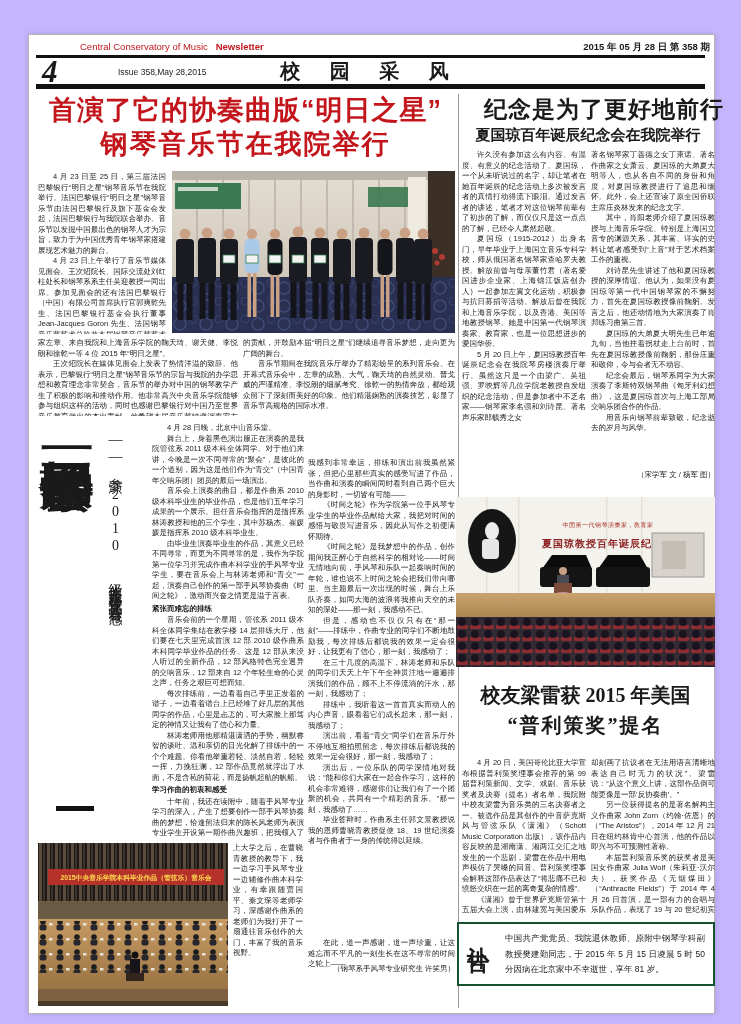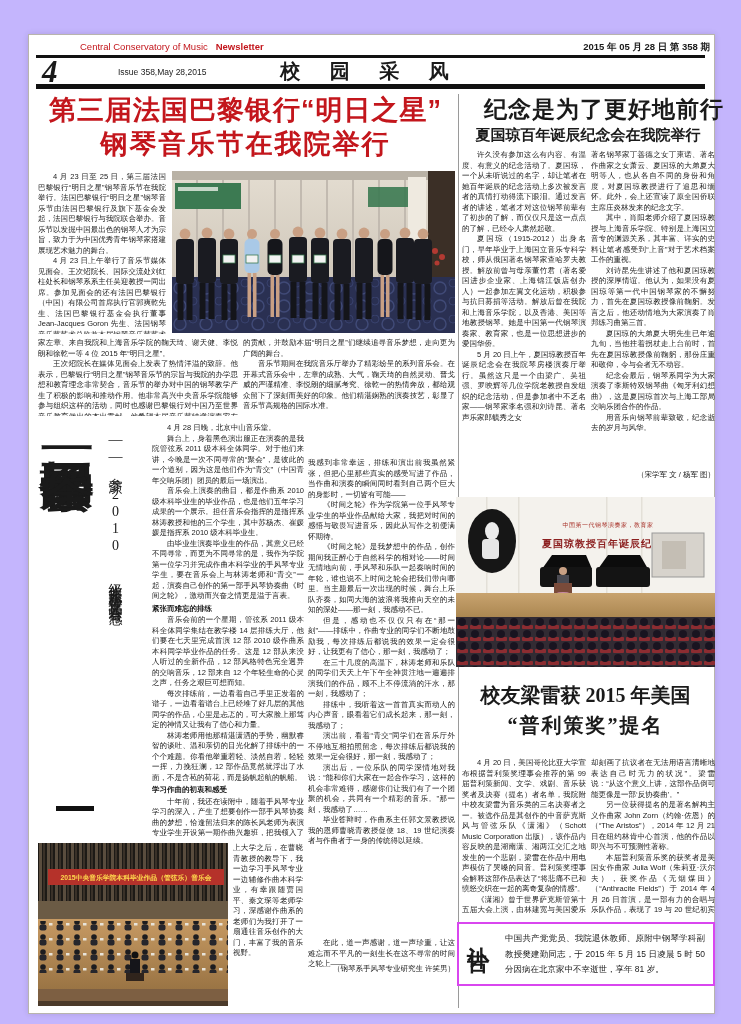--- a/index.html
+++ b/index.html
@@ -31,21 +31,21 @@
     <b>Newsletter</b>
   </div>
   <div class="abs" style="left:430px;top:41px;width:280px;text-align:right;font-size:9.5px;font-weight:bold;">2015 年 05 月 28 日  第 358 期</div>
   <div class="rule" style="left:36px;top:55px;width:669px;height:3px;"></div>
   <div class="abs serif" style="left:42px;top:54px;font-size:31px;font-style:italic;font-weight:bold;">4</div>
   <div class="abs" style="left:118px;top:67px;font-size:8.5px;">Issue 358,May 28,2015</div>
   <div class="abs" style="left:36px;top:58px;width:669px;text-align:center;font-size:20px;font-weight:bold;letter-spacing:12px;">校 园 采 风</div>
   <div class="rule" style="left:36px;top:84px;width:669px;height:5px;"></div>
   <div class="rule" style="left:458px;top:94px;width:1px;height:914px;background:#9a9a9a;"></div>
 
-  <div class="abs red" style="left:36px;top:92px;width:419px;text-align:center;font-size:27px;font-weight:bold;letter-spacing:1px;">第三届法国巴黎银行“明日之星”</div>
+  <div class="abs red" style="left:36px;top:92px;width:419px;text-align:center;font-size:27px;font-weight:bold;letter-spacing:1px;">首演了它的协奏曲版“明日之星”</div>
   <div class="abs red" style="left:36px;top:126px;width:419px;text-align:center;font-size:27px;font-weight:bold;letter-spacing:2px;">钢琴音乐节在我院举行</div>
 
   <div class="col" style="left:38px;top:172px;width:128px;height:162px;">
     <p>4 月 23 日至 25 日，第三届法国巴黎银行“明日之星”钢琴音乐节在我院举行。法国巴黎银行“明日之星”钢琴音乐节由法国巴黎银行及旗下基金会发起，法国巴黎银行与我院联合举办。音乐节以发掘中国最出色的钢琴人才为宗旨，致力于为中国优秀青年钢琴家搭建展现艺术魅力的舞台。</p>
     <p>4 月 23 日上午举行了音乐节媒体见面会。王次炤院长、国际交流处刘红柱处长和钢琴系系主任吴迎教授一同出席。参加见面会的还有法国巴黎银行（中国）有限公司首席执行官郭爽乾先生、法国巴黎银行基金会执行董事 Jean-Jacques Goron 先生、法国钢琴音乐节艺术总监兼本届钢琴音乐节艺术总监 Paul-Arnaud Péjouan 先生，以及本次音乐节开幕式嘉宾、著名青年钢琴</p>
   </div>
 
   <svg class="abs" style="left:172px;top:171px;" width="283" height="162" viewBox="0 0 283 162" role="img">
     <defs>
       <linearGradient id="wallg" x1="0" y1="0" x2="0" y2="1">
@@ -250,17 +250,17 @@
     <p>《潇湘》曾于世界萨克斯管第十五届大会上演，由林建宽与美国爱乐乐团演出（林建宽独奏、Alan McMurray 指挥），又于 2014 年 3 月在美国波士顿由波士顿现代乐队（Boston Modern Orchestra Project）首演了它的协奏曲版（林建宽独奏、Gil Rose 指挥）。</p>
 
   </div>
   <div class="col" style="left:591px;top:758px;width:124px;height:158px;">
     <p class="ni">却刻画了抗议者在无法用语言清晰地表达自己时无力的状况”。梁雷说：“从这个意义上讲，这部作品倒可能更像是一部‘反协奏曲’。”</p>
     <p>另一位获得提名的是著名解构主义作曲家 John Zorn（约翰·佐恩）的（“The Aristos”），2014 年 12 月 21 日在纽约林肯中心首演，他的作品以即兴与不可预测性著称。</p>
     <p>本届普利策音乐奖的获奖者是美国女作曲家 Julia Wolf（朱莉亚·沃尔夫），获奖作品《无烟煤田》（“Anthracite Fields”）于 2014 年 4 月 26 日首演，是一部有力的合唱与乐队作品，表现了 19 与 20 世纪初宾夕法尼亚无烟煤矿工的生活，由 G. Schirmer, Inc. 公司出版。</p>
 
   </div>
 
-  <div class="abs" style="left:457px;top:922px;width:254px;height:60px;border:2px solid #d946ef;background:#fff;">
+  <div class="abs" style="left:457px;top:922px;width:254px;height:60px;border:2px solid #14532d;background:#fff;">
     <div style="position:absolute;left:8px;top:5px;writing-mode:vertical-rl;text-orientation:upright;font-size:22px;font-weight:bold;line-height:1;letter-spacing:4px;">讣告</div>
     <div style="position:absolute;left:46px;top:7px;width:200px;font-size:8.5px;line-height:1.85;text-align:justify;">中国共产党党员、我院退休教师、原附中钢琴学科副教授樊建勤同志，于 2015 年 5 月 15 日凌晨 5 时 50 分因病在北京家中不幸逝世，享年 81 岁。</div>
   </div>
 </div>
 
 </body></html>

